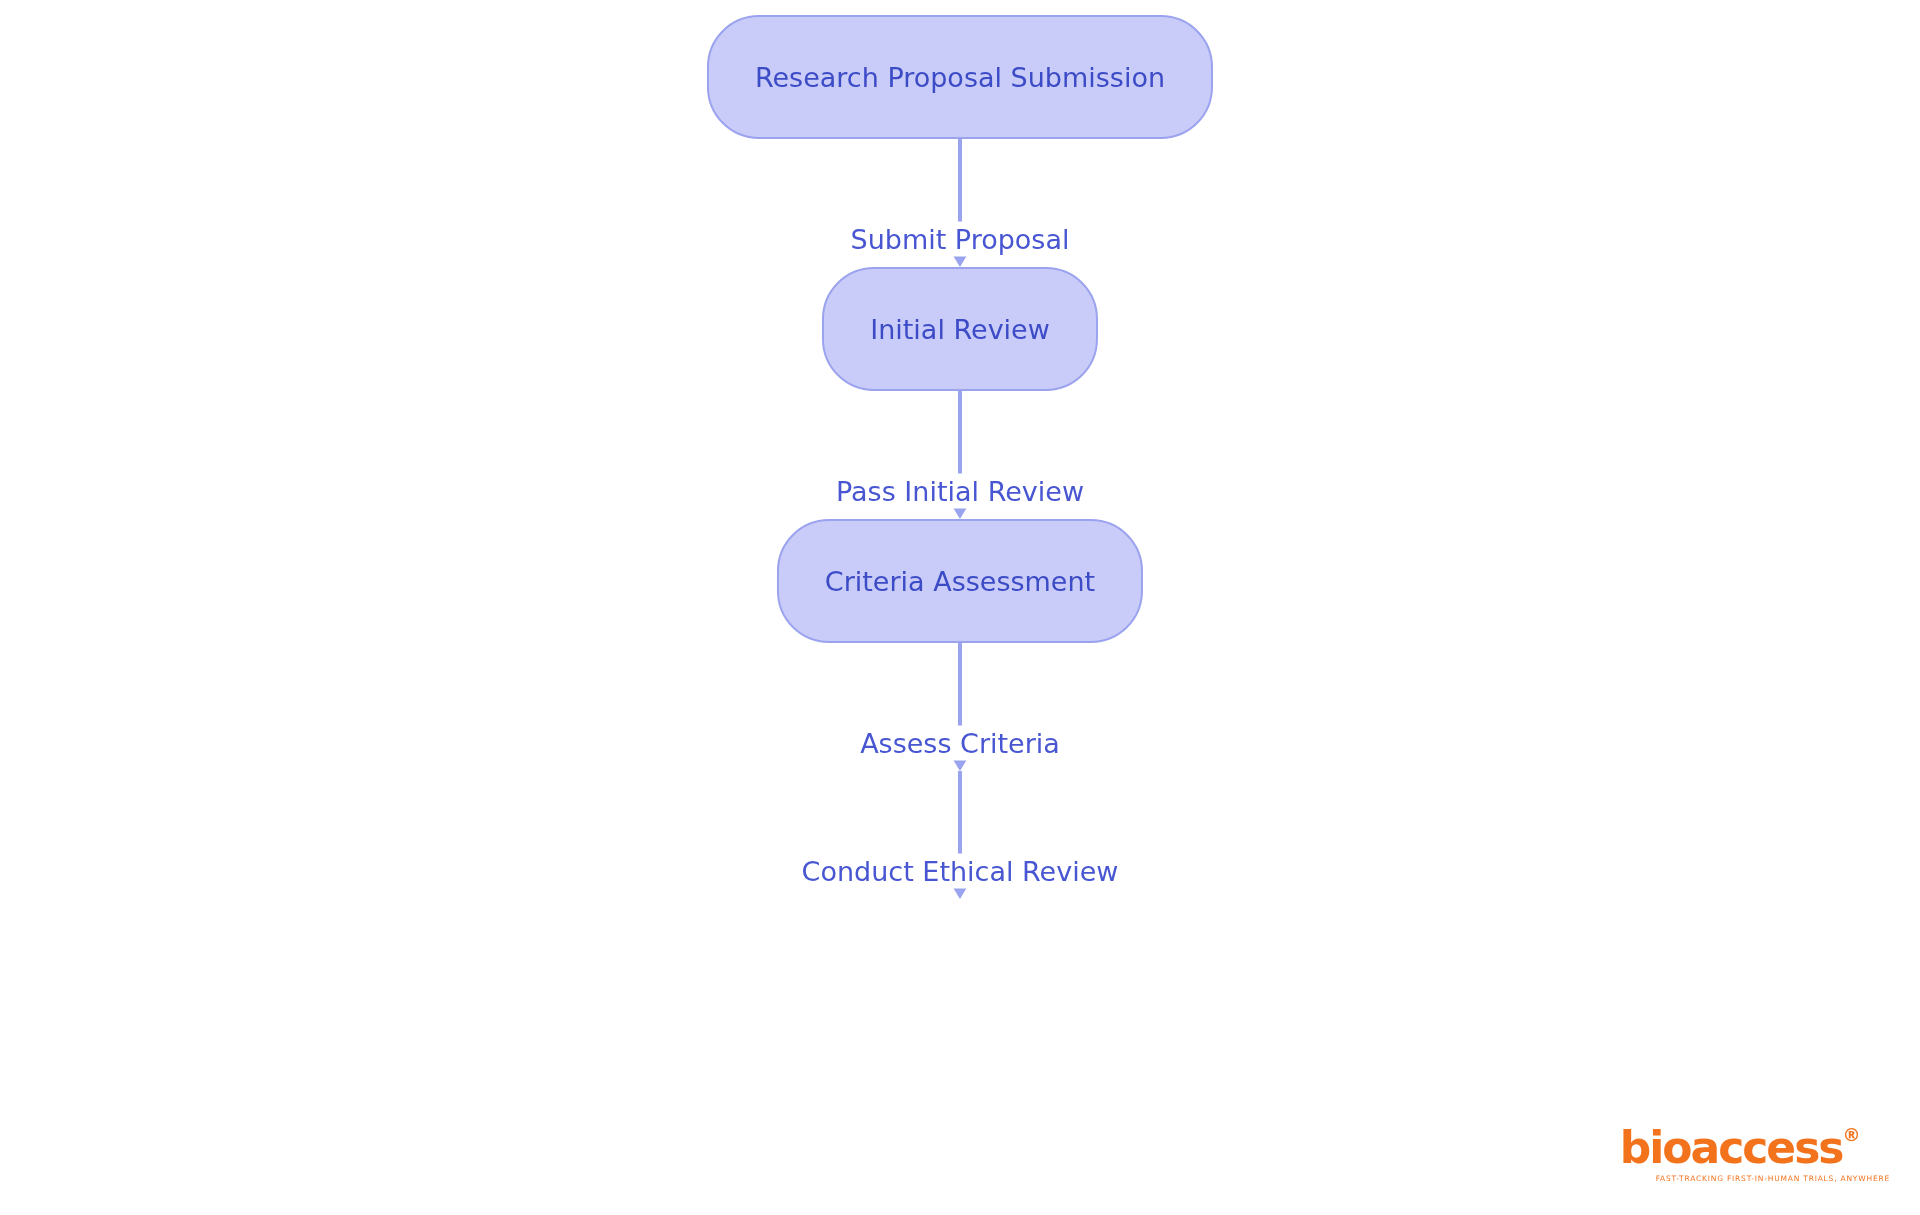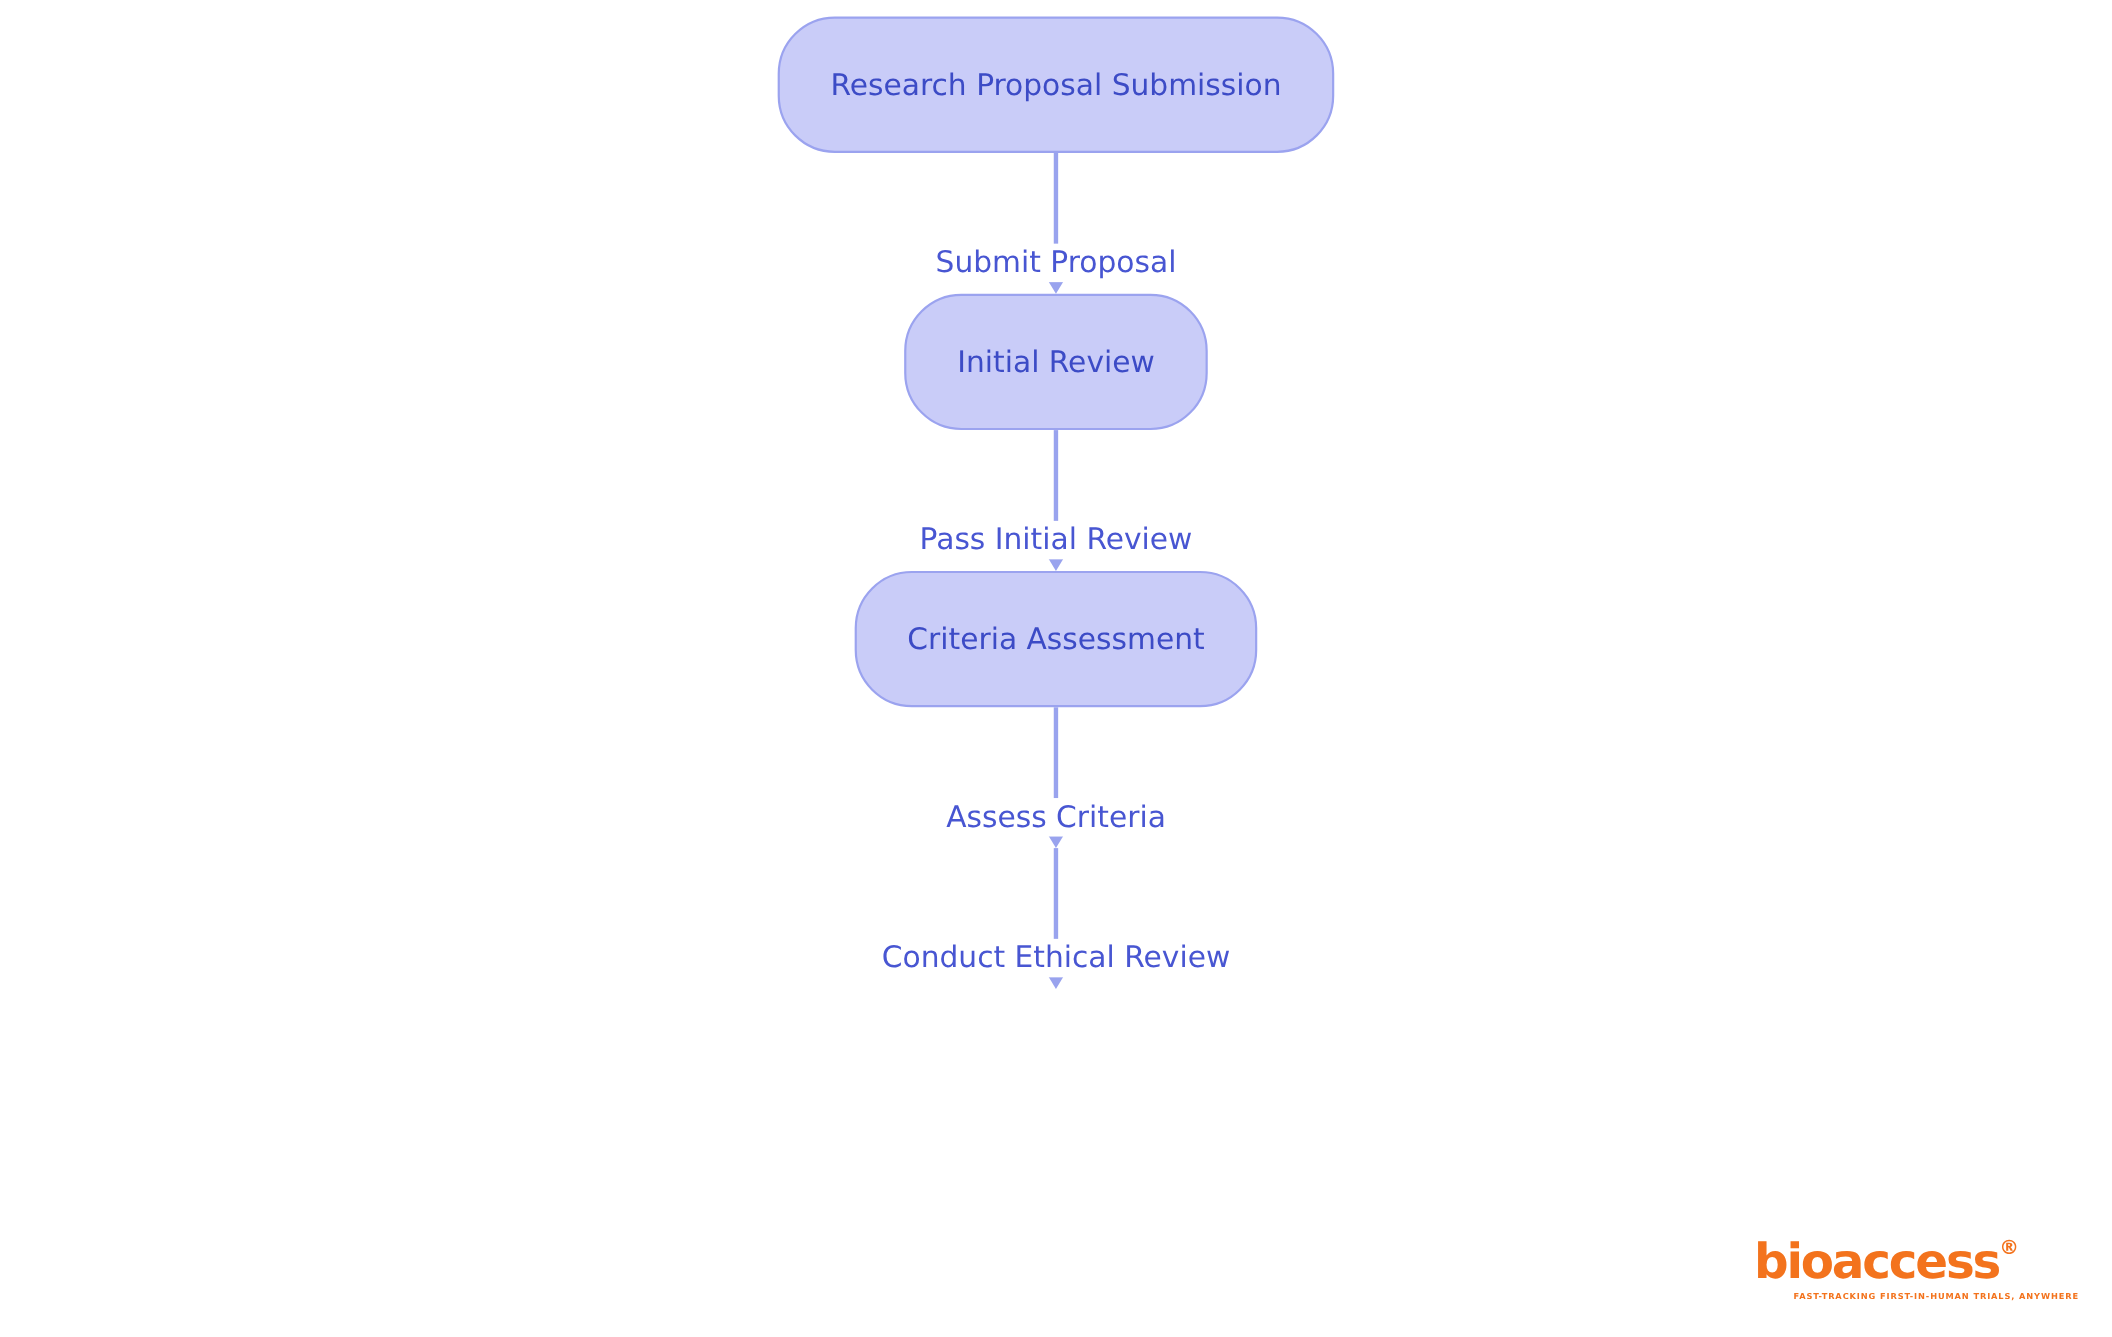--- a/index.html
+++ b/index.html
@@ -98,21 +98,21 @@
   .logo-reg {
     font-size: 18px;
     font-weight: bold;
     letter-spacing: 0;
     vertical-align: 22px;
     color: #f3731d;
   }
   .logo-tagline {
     margin-top: 4px;
     font-size: 7.5px;
-    font-weight: bold;
+    font-weight: normal;
     letter-spacing: 0.8px;
     color: #f3731d;
     white-space: nowrap;
     margin-left: 36px;
   }
 </style>
 </head>
 <body>
 
 <div class="flow">

